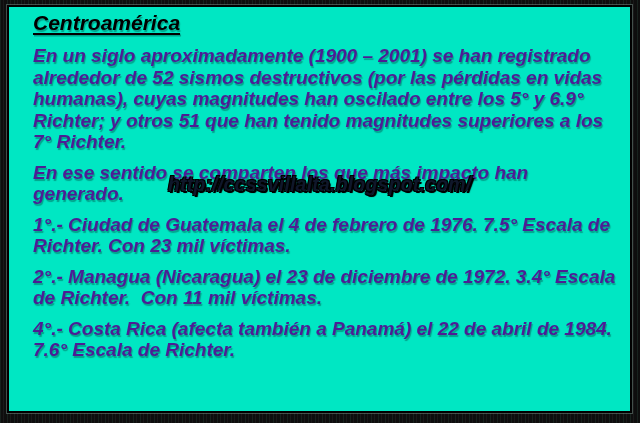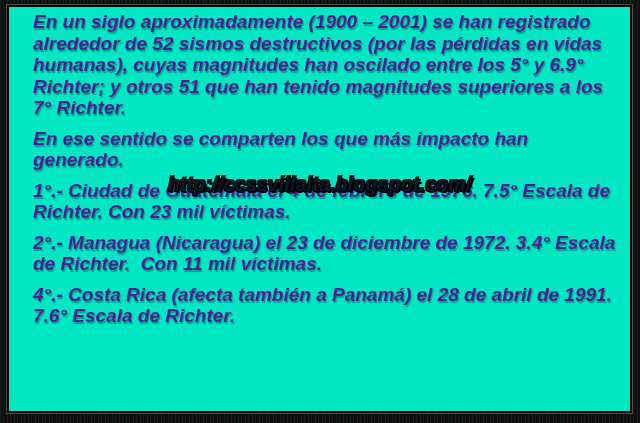--- a/index.html
+++ b/index.html
@@ -73,27 +73,28 @@
       -1px  1px 0 #000,
        1.5px 1.5px 0 #000,
        2px 2px 1px rgba(0,0,0,0.7);
   }
 </style>
 </head>
 <body>
 
 <div class="frame" style="background-color: rgb(14, 14, 14);">
   <div class="panel" style="background: rgb(0, 231, 195);">
+    <h1 class="page-title">Centroamérica</h1>
 
     <p class="para">En un siglo aproximadamente (1900 – 2001) se han registrado alrededor de 52 sismos destructivos (por las pérdidas en vidas humanas), cuyas magnitudes han oscilado entre los 5° y 6.9° Richter; y otros 51 que han tenido magnitudes superiores a los 7° Richter.</p>
 
     <p class="para">En ese sentido se comparten los que más impacto han generado.</p>
 
     <p class="para">1°.- Ciudad de Guatemala el 4 de febrero de 1976. 7.5° Escala de Richter. Con 23 mil víctimas.</p>
 
     <p class="para">2°.- Managua (Nicaragua) el 23 de diciembre de 1972. 3.4° Escala de Richter.  Con 11 mil víctimas.</p>
 
 
-    <p class="para">4°.- Costa Rica (afecta también a Panamá) el 28 de abril de 1991. 7.6° Escala de Richter.</p>
+    <p class="para">4°.- Costa Rica (afecta también a Panamá) el 22 de abril de 1984. 7.6° Escala de Richter.</p>
 
     <div class="watermark" style="color: #0f172a; text-align: center;">http://ccssvillalta.blogspot.com/</div>
   </div>
 </div>
 
 </body></html>

